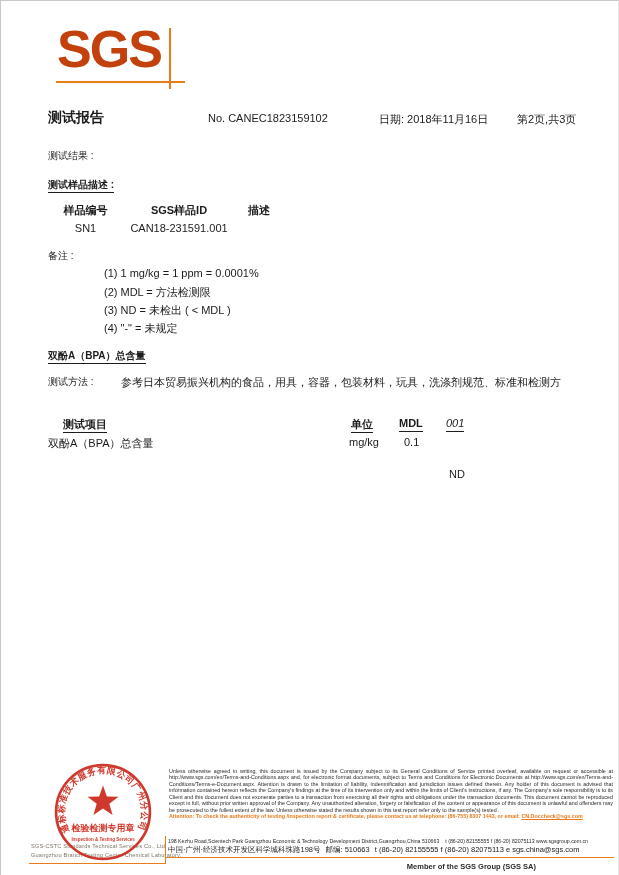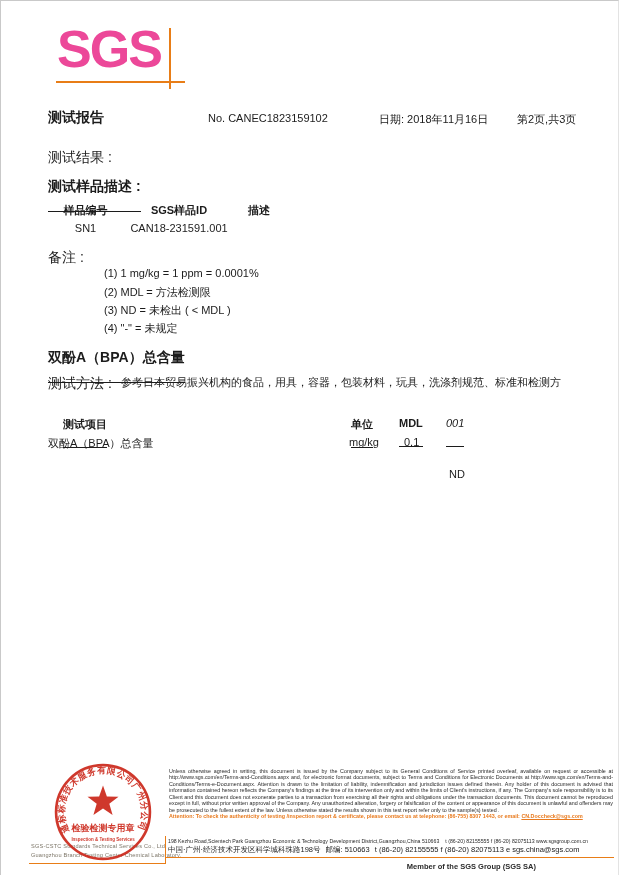--- a/index.html
+++ b/index.html
@@ -6,34 +6,34 @@
   html,body { background:#ffffff; }
   body { font-family:"Liberation Sans","DejaVu Sans",sans-serif; color:#1c1c1c; }
   .page {
     position:relative; width:619px; height:875px; background:#fff;
     border-top:1px solid #c9c9c9; border-left:1px solid #c9c9c9;
     border-right:1px solid #e3e3e3; overflow:hidden;
   }
   .abs { position:absolute; }
 
   
-  .logo-text { left:56px; top:22px; font-size:52px; font-weight:bold; color:#ec4899;
+  .logo-text { left:56px; top:22px; font-size:52px; font-weight:bold; color:#c2410c;
                letter-spacing:-2px; line-height:1; }
   .logo-hline { left:55px; top:80px; width:129px; height:2px; background:#e87d17; }
   .logo-vline { left:168px; top:27px; width:2px; height:61px; background:#e87d17; }
 
   
   .doc-title { left:47px; top:108px; font-size:14px; font-weight:bold; }
   .report-no { left:207px; top:111px; font-size:11px; }
   .report-date { left:378px; top:111px; font-size:11px; }
   .page-info { left:516px; top:111px; font-size:11px; }
 
-  .t11 { font-size:14px; }
+  .t11 { font-size:10px; }
   .bold { font-weight:bold; }
-  .u { border-bottom:1px solid #1c1c1c; padding-bottom:17px; }
+  .u { border-bottom:1px solid #1c1c1c; padding-bottom:2px; }
 
   .results-label { left:47px; top:148px; }
   .sample-desc-label { left:47px; top:177px; }
 
   .sample-table { left:47px; top:200px; width:420px; }
   .sample-table .row { display:grid; grid-template-columns:75px 112px 1fr; }
   .sample-table .row > div { font-size:11px; line-height:18px; }
   .sample-table .c1, .sample-table .c2 { text-align:center; }
   .sample-table .c3 { padding-left:13px; }
 

